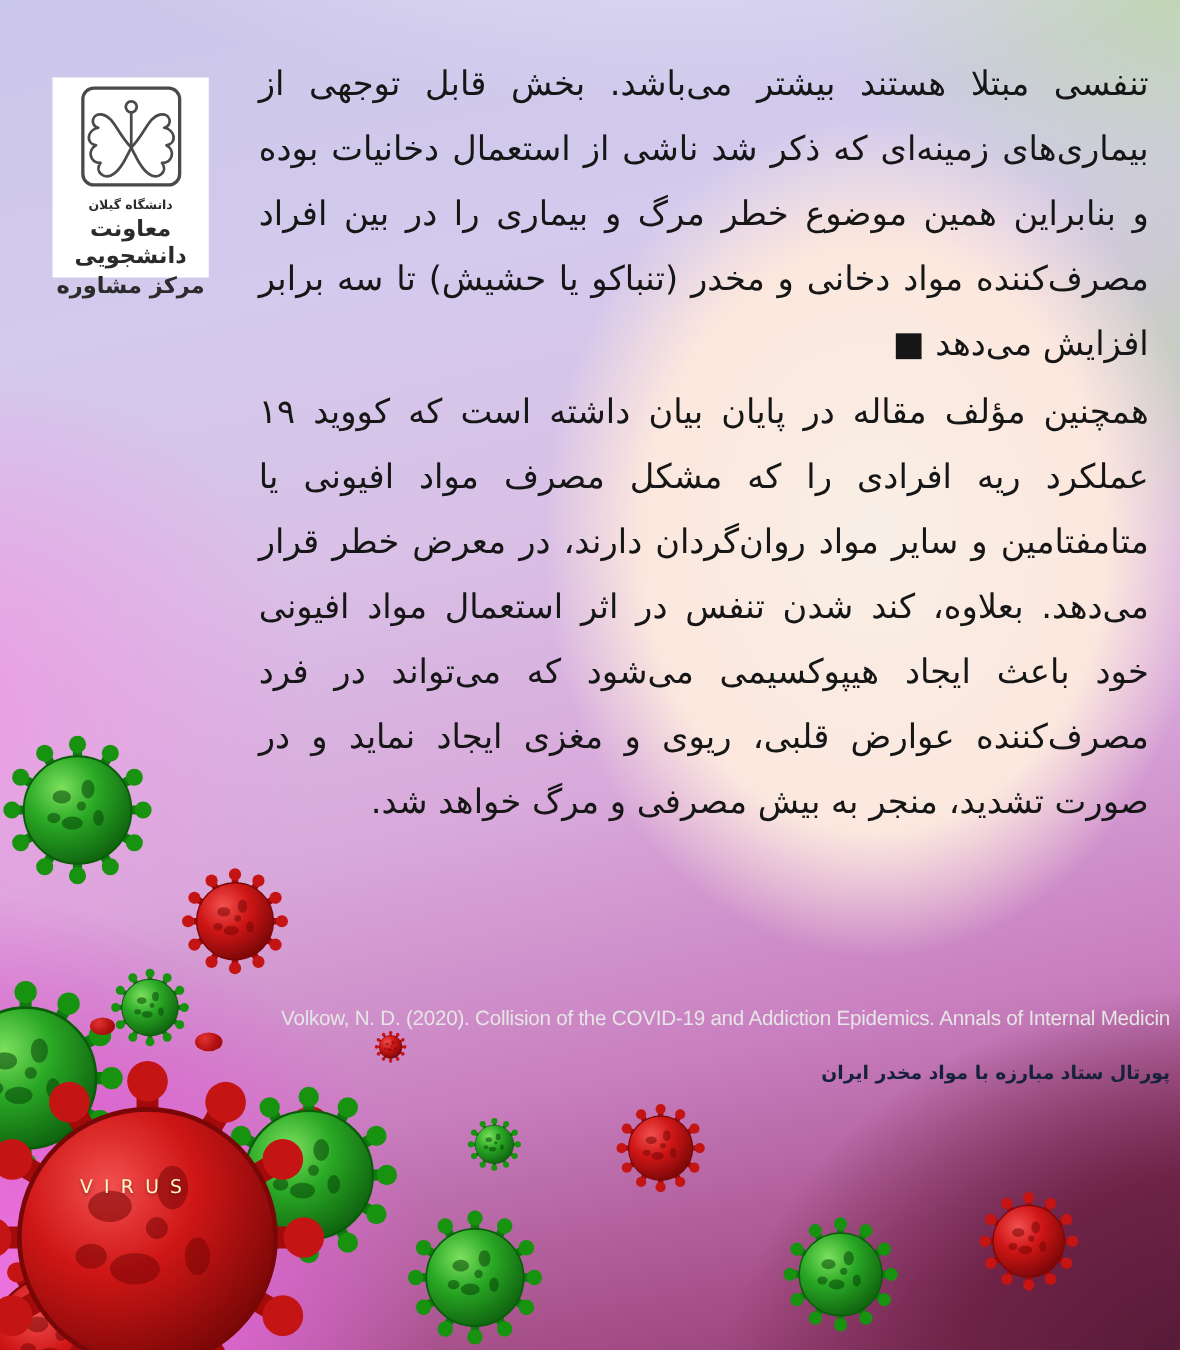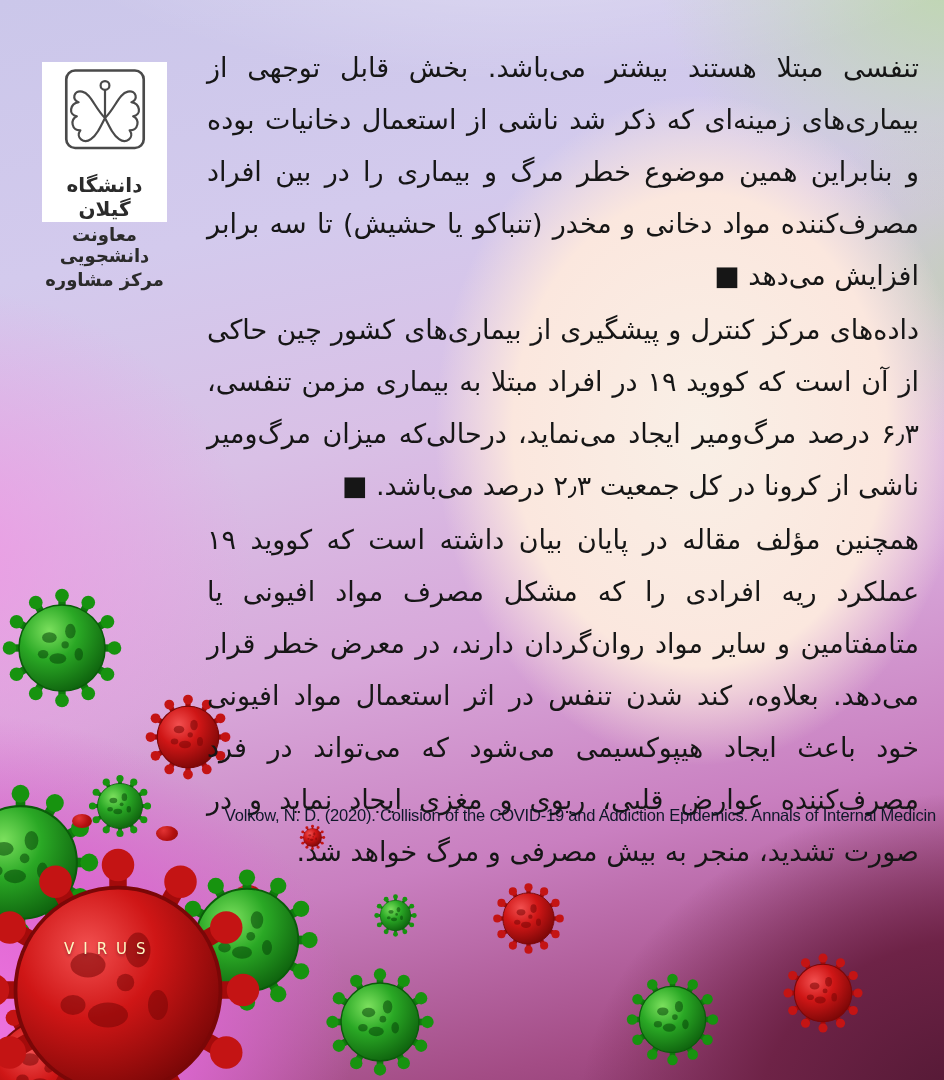--- a/index.html
+++ b/index.html
@@ -29,24 +29,24 @@
     direction:rtl; text-align:justify; color:#161616;
     font-size:27px; line-height:52px;
   }
   .content p{ margin:0 16px 2px 0; }
   .logo-card{
     position:absolute; left:42px; top:62px; width:125px; height:160px;
     background:#ffffff; box-sizing:border-box; padding-top:5px;
     text-align:center; color:#2b2b2b;
   }
   .logo-card svg{ display:block; margin:0 auto; width:88px; height:88px; }
-  .logo-l1{ font-size:20px; font-weight:bold; margin-top:18px; }
+  .logo-l1{ font-size:10px; font-weight:bold; margin-top:4px; }
   .logo-l2,.logo-l3{ font-size:18px; font-weight:bold; margin-top:3px; }
   .citation{
-    position:absolute; right:8px; top:806px; color:#0f172a;
+    position:absolute; right:8px; top:806px; color:#e5e5e5;
     font-family:"Liberation Sans", sans-serif;
     font-size:16.5px; letter-spacing:-0.2px; white-space:nowrap;
   }
   .credit{
     position:absolute; right:8px; top:849px; direction:rtl;
     color:#16213c; font-size:15px; font-weight:bold; white-space:nowrap;
   }
   .corona-mark{ position:absolute; left:44px; top:938px; }
   .corona-line{
     font-size:37px; font-weight:bold; letter-spacing:2px; color:#a87fd0;
@@ -552,18 +552,18 @@
       <path id="wingL" d="M50 58 C38 46 34 30 24 28 C14 26 12 38 20 40 C10 42 8 54 18 56 C10 60 12 72 22 72 C16 80 26 88 34 82 C40 78 44 70 50 58 Z" fill="none" stroke="#4a4a4a" stroke-width="2.5" stroke-linejoin="round"></path>
       <use href="#wingL" transform="translate(100,0) scale(-1,1)"></use>
     </svg>
     <div class="logo-l1">دانشگاه گیلان</div>
     <div class="logo-l2">معاونت دانشجویی</div>
     <div class="logo-l3">مرکز مشاوره</div>
   </div>
 
   <div class="content">
     <p>تنفسی مبتلا هستند بیشتر می‌باشد. بخش قابل توجهی از بیماری‌های زمینه‌ای که ذکر شد ناشی از استعمال دخانیات بوده و بنابراین همین موضوع خطر مرگ و بیماری را در بین افراد مصرف‌کننده مواد دخانی و مخدر (تنباکو یا حشیش) تا سه برابر افزایش می‌دهد ■</p>
-    <p>داده‌های مرکز کنترل و پیشگیری از بیماری‌های کشور چین حاکی از آن است که کووید ۱۹ در افراد مبتلا به بیماری مزمن تنفسی، ۶٫۳ درصد مرگ‌ومیر ایجاد می‌نماید، درحالی‌که میزان مرگ‌ومیر ناشی از کرونا در کل جمعیت ۲٫۳ درصد می‌باشد. ■</p>
     <p>همچنین مؤلف مقاله در پایان بیان داشته است که کووید ۱۹ عملکرد ریه افرادی را که مشکل مصرف مواد افیونی یا متامفتامین و سایر مواد روان‌گردان دارند، در معرض خطر قرار می‌دهد. بعلاوه، کند شدن تنفس در اثر استعمال مواد افیونی خود باعث ایجاد هیپوکسیمی می‌شود که می‌تواند در فرد مصرف‌کننده عوارض قلبی، ریوی و مغزی ایجاد نماید و در صورت تشدید، منجر به بیش مصرفی و مرگ خواهد شد.</p>
   </div>
 
   <div class="citation">Volkow, N. D. (2020). Collision of the COVID-19 and Addiction Epidemics. Annals of Internal Medicin</div>
+  <div class="credit">پورتال ستاد مبارزه با مواد مخدر ایران</div>
 </div>
 
 </body></html>

